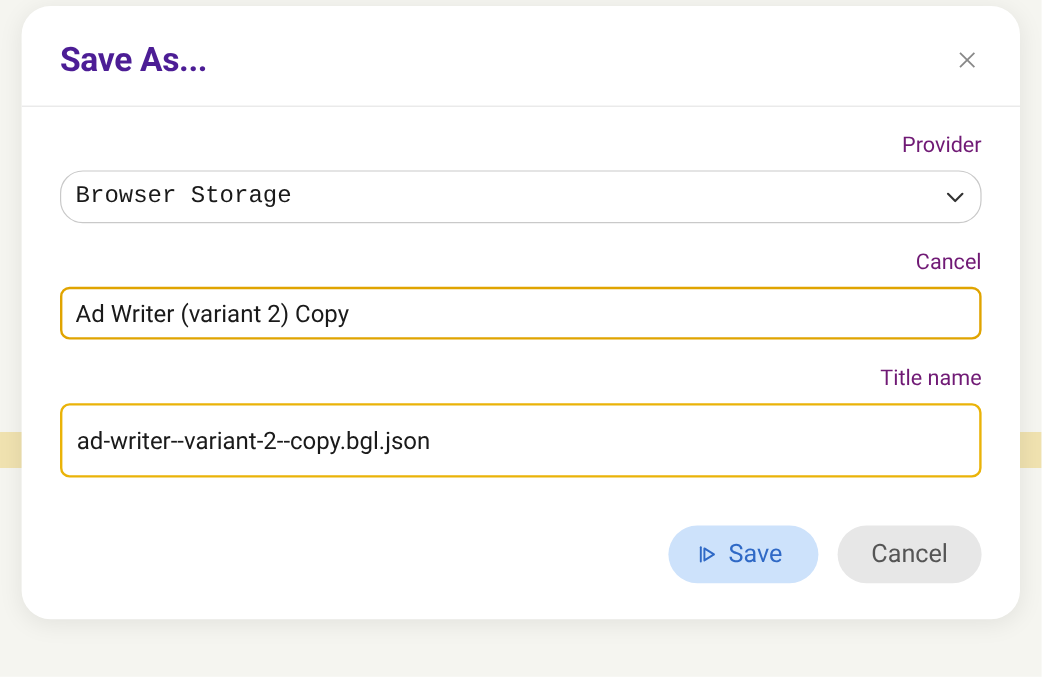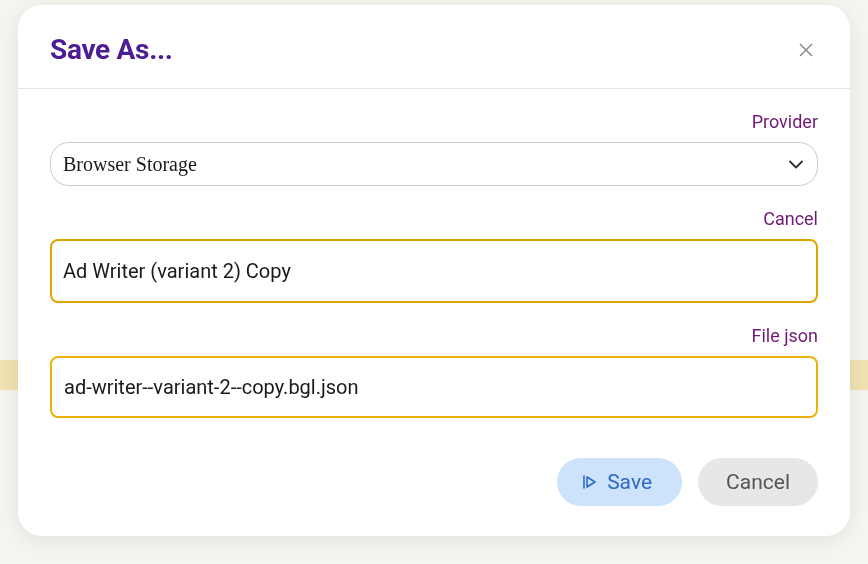--- a/index.html
+++ b/index.html
@@ -78,21 +78,21 @@
     .select-input {
       width: 100%;
       border: 1px solid #c9c9c9;
       border-radius: 19px;
       padding: 8px 40px 8px 12px;
       font-size: 20px;
       color: #1a1a1a;
       background: #fff;
       appearance: none;
       cursor: pointer;
-      font-family: Liberation Serif, serif;
+      font-family: Liberation Mono, monospace;
       line-height: 1.3;
     }
     .select-chevron {
       position: absolute;
       right: 14px;
       top: 50%;
       transform: translateY(-50%);
       pointer-events: none;
       color: #333;
     }
@@ -102,21 +102,21 @@
       border-radius: 8px;
       padding: 16px 12px;
       font-size: 20px;
       color: #1a1a1a;
       background: #fff;
       font-family: inherit;
       line-height: 1.3;
     }
     .text-input.focused {
       border: 2px solid #e0a400;
-      padding: 17px 11px;
+      padding: 7px 11px;
       outline: none;
     }
     .modal-footer {
       display: flex;
       justify-content: flex-end;
       gap: 16px;
       padding: 10px 32px 30px 32px;
     }
     .btn {
       border: none;
@@ -172,21 +172,21 @@
         </span>
       </div>
     </div>
 
     <div class="field-group">
       <label class="field-label">Cancel</label>
       <input type="text" class="text-input focused" value="Ad Writer (variant 2) Copy" style="">
     </div>
 
     <div class="field-group">
-      <label class="field-label">File json</label>
+      <label class="field-label">Title name</label>
       <input type="text" class="text-input" value="ad-writer--variant-2--copy.bgl.json" style="">
     </div>
 
   </div>
 
   <div class="modal-footer">
     <button class="btn btn-save">
       <svg width="16" height="16" viewBox="0 0 16 16" fill="none" stroke="currentColor" stroke-width="1.6" stroke-linecap="round" stroke-linejoin="round">
         <line x1="3" y1="2" x2="3" y2="14"></line>
         <polygon points="6,3 14,8 6,13" fill="none"></polygon>

